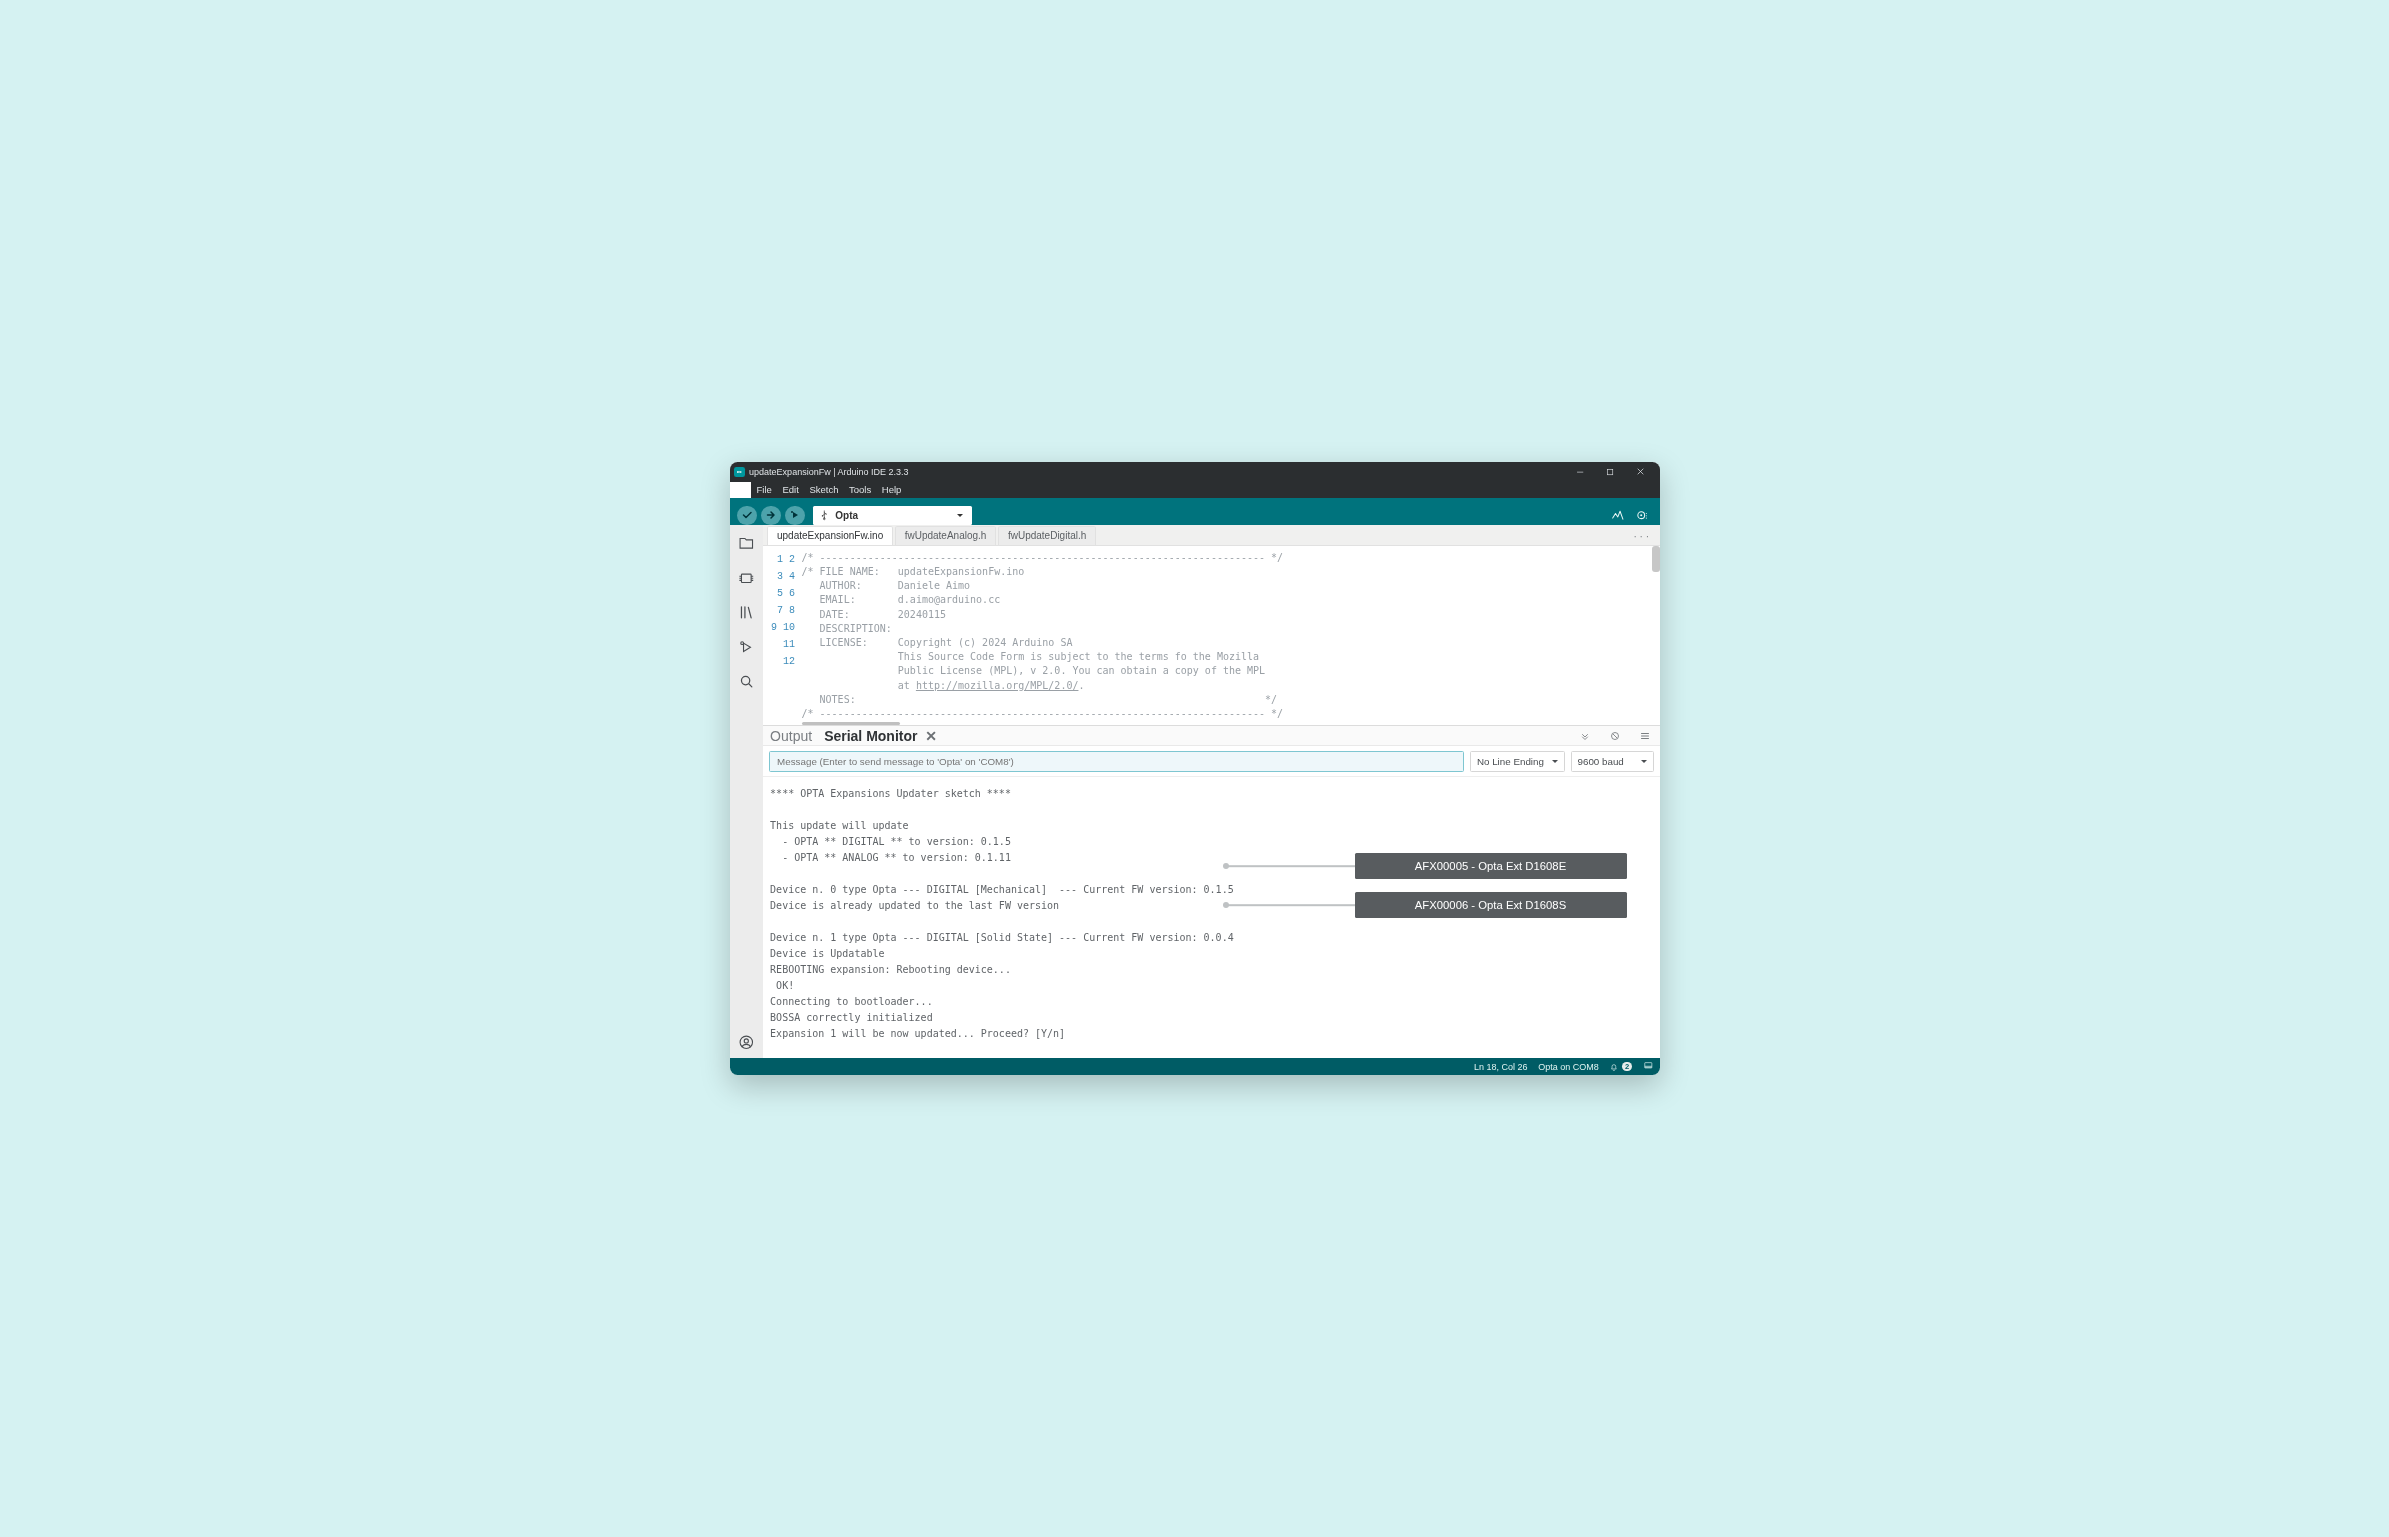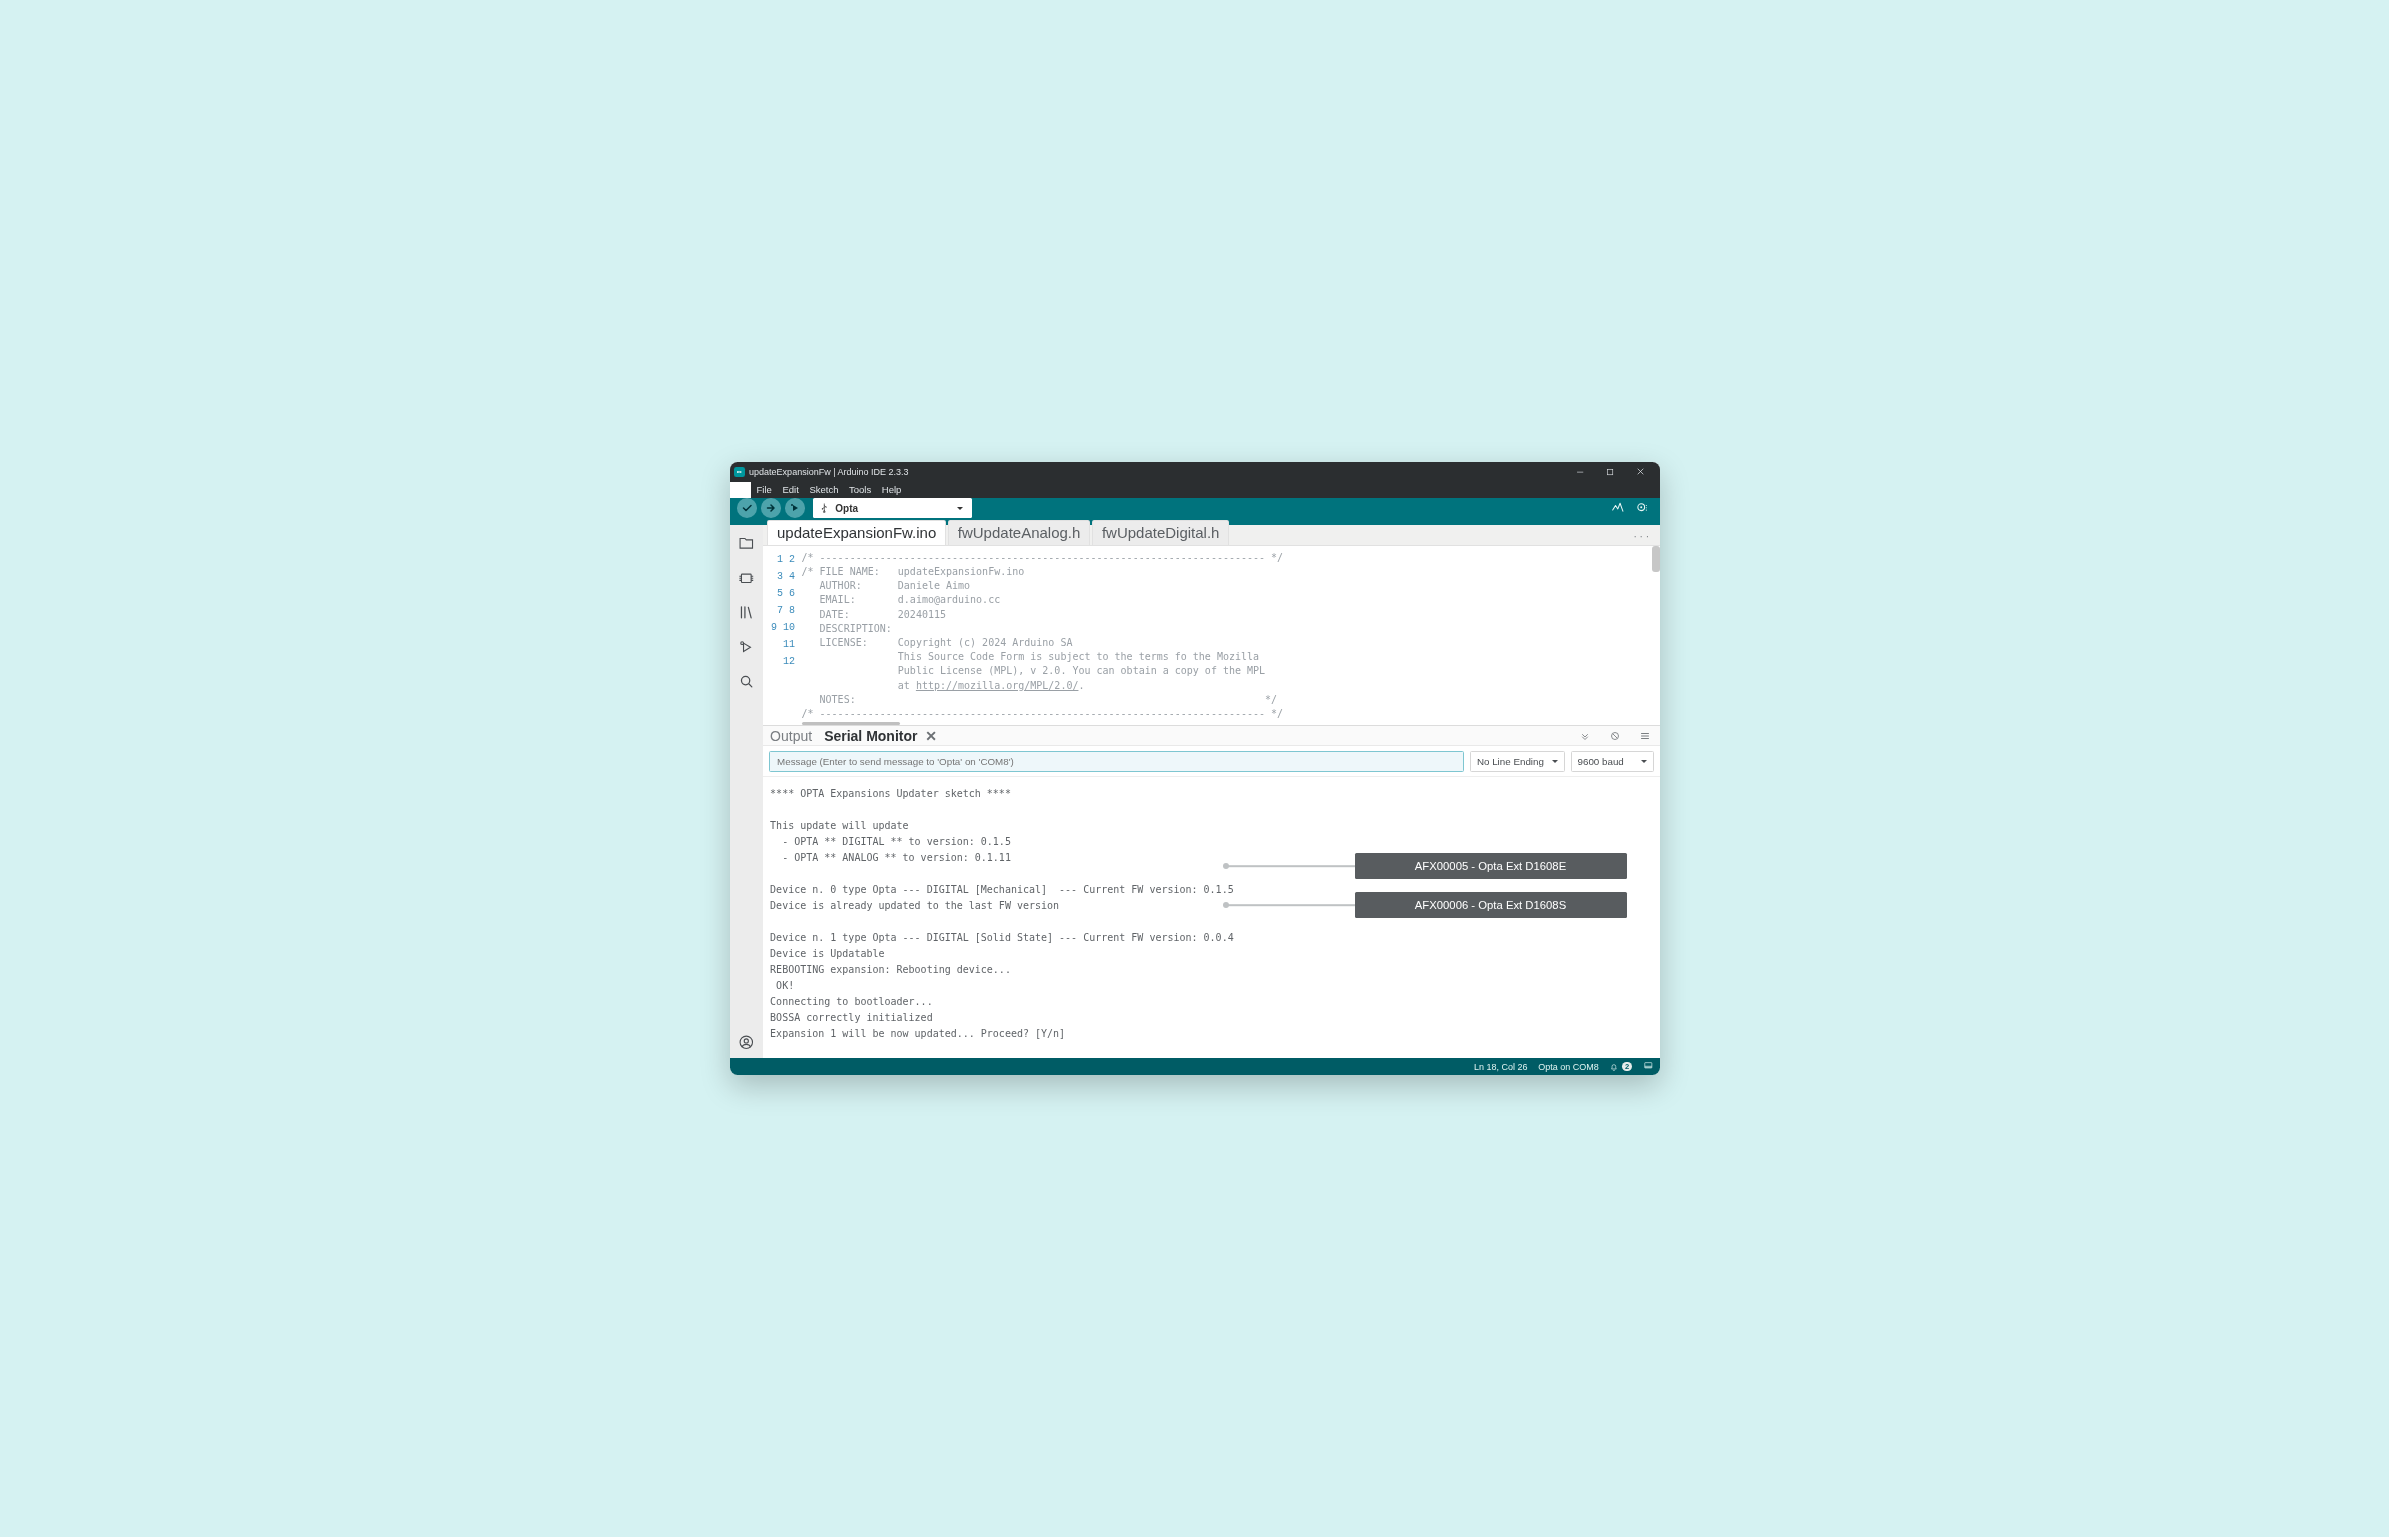--- a/index.html
+++ b/index.html
@@ -60,21 +60,21 @@
   .titlebar .winbtn{width:30px;height:19.7px;display:flex;align-items:center;justify-content:center;color:#dfe3e6;}
   
   .menubar{
     background:var(--menubar);color:#dfe3e6;height:16.6px;
     display:flex;align-items:center;gap:10.6px;padding:0 6px;font-size:9.5px;margin-left:21px;
   }
   .menubar span{cursor:default}
   
   .toolbar{
     background:var(--toolbar);color:var(--toolbar-fg);height:27px;
-    display:flex;align-items:flex-start;padding:0 7.6px;gap:4.5px;
+    display:flex;align-items:flex-end;padding:0 7.6px;gap:4.5px;
   }
   .rbtn{
     width:19.7px;height:19.7px;border-radius:50%;
     background:#4da3ab;display:flex;align-items:center;justify-content:center;
     color:#00333a;
   }
   .rbtn svg{width:12px;height:12px}
   .boardsel{
     margin-left:3px;height:19.7px;background:#fff;color:#333;
     display:flex;align-items:center;border-radius:1.5px;min-width:159px;
@@ -95,21 +95,21 @@
   .rail .ricon{width:18px;height:18px;display:flex;align-items:center;justify-content:center}
   .rail .ricon svg{width:16.6px;height:16.6px;stroke:currentColor}
   .rail .railspacer{flex:1}
   .content{flex:1;display:flex;flex-direction:column;min-width:0}
   
   .etabs{
     height:21px;background:var(--tabstrip);display:flex;align-items:flex-end;
     padding:0 4.5px;border-bottom:0.8px solid #e1e1e1;
   }
   .etab{
-    padding:3.8px 9px;font-size:15px;color:#5b5f63;
+    padding:3.8px 9px;font-size:10px;color:#5b5f63;
     background:var(--tab-inactive);border:0.8px solid #e1e1e1;border-bottom:none;
     border-radius:2.3px 2.3px 0 0;margin-right:1.5px;
   }
   .etab.active{background:var(--tab-active);color:#303336;font-weight:500}
   .etabs .spacer{flex:1}
   .etabs .kebab{padding:3px 6px;color:#7a7e82}
   
   .editor{
     position:relative;flex:0 0 179px;min-height:179px;overflow:hidden;
     font-family:Consolas,"Courier New",monospace;font-size:10px;color:var(--editor-text);

